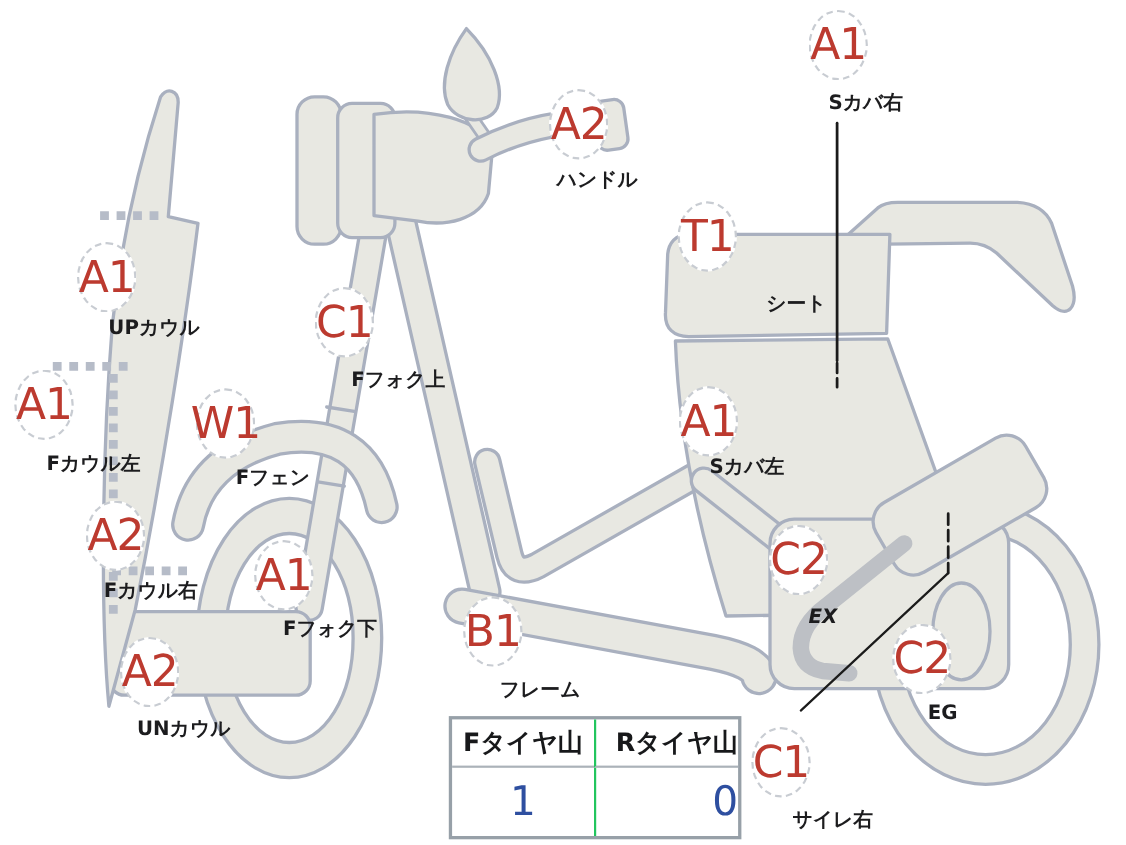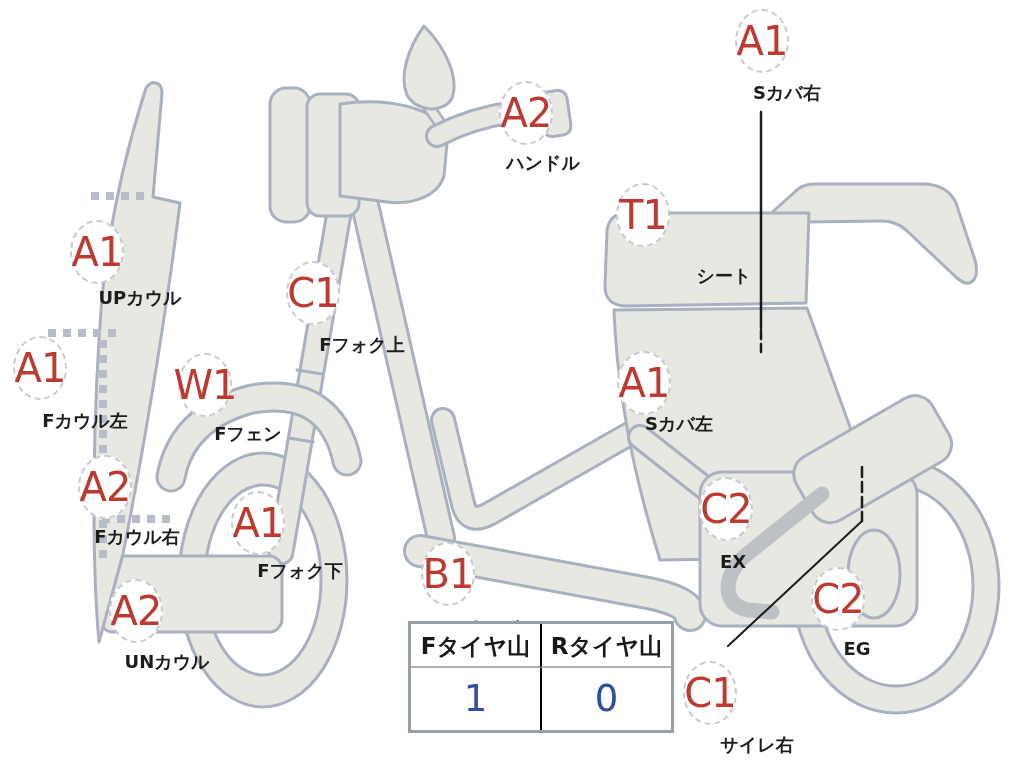--- a/index.html
+++ b/index.html
@@ -12,26 +12,26 @@
     position:absolute;width:54px;height:64px;box-sizing:border-box;
     border:2px dashed #c8ccd2;border-radius:50%;background:#ffffff;
     display:flex;align-items:center;justify-content:center;
     font-size:40px;letter-spacing:-1px;color:#bc3a2f;line-height:1;
   }
   .part-label{
     position:absolute;transform:translate(-50%,-50%);
     font-size:18px;font-weight:bold;color:#1c1c1e;white-space:nowrap;
   }
   .tire-table{
-    position:absolute;left:408px;top:621px;width:266px;
+    position:absolute;left:408px;top:651px;width:266px;
     border:3px solid #97a0a8;background:#ffffff;box-sizing:border-box;
   }
   .tt-row{display:flex;}
   .tt-cell{flex:1;text-align:center;box-sizing:border-box;}
-  .tt-cell + .tt-cell{border-left:2px solid #000000;}
+  .tt-cell + .tt-cell{border-left:2px solid #22c55e;text-align:right;}
   .tt-head .tt-cell{
     height:44px;line-height:44px;font-size:23px;font-weight:bold;
     color:#17181a;border-bottom:2px solid #abb2b9;
   }
   .tt-vals .tt-cell{height:62px;line-height:62px;font-size:37px;color:#2e4fa0;}
 </style>
 </head>
 <body>
 
 <div class="stage">
@@ -154,21 +154,21 @@
       <div class="part-label" style="left: 543px; top: 163px;">ハンドル</div>
       <div class="badge" style="left: 616px; top: 183px;">T1</div>
       <div class="part-label" style="left: 676px; top: 276px; margin-left: 48px;">シート</div>
       <div class="badge" style="left: 735px; top: 9px;">A1</div>
       <div class="part-label" style="left: 787px; top: 93px;">Sカバ右</div>
       <div class="badge" style="left: 617px; top: 351px;">A1</div>
       <div class="part-label" style="left: 679px; top: 424px;">Sカバ左</div>
       <div class="badge" style="left: 421px; top: 542px;">B1</div>
       <div class="part-label" style="left: 491px; top: 627px;">フレーム</div>
       <div class="badge" style="left: 699px; top: 477px;">C2</div>
-      <div class="part-label" style="left: 733px; top: 561px;">EX</div>
+      <div class="part-label" style="left: 748px; top: 561px; font-style: italic;">EX</div>
       <div class="badge" style="left: 811px; top: 567px;">C2</div>
       <div class="part-label" style="left: 857px; top: 648px;">EG</div>
       <div class="badge" style="left: 683px; top: 661px;">C1</div>
       <div class="part-label" style="left: 757px; top: 745px;">サイレ右</div>
     </div>
 
   <div class="tire-table">
     <div class="tt-row tt-head">
       <div class="tt-cell">Fタイヤ山</div>
       <div class="tt-cell">Rタイヤ山</div>

